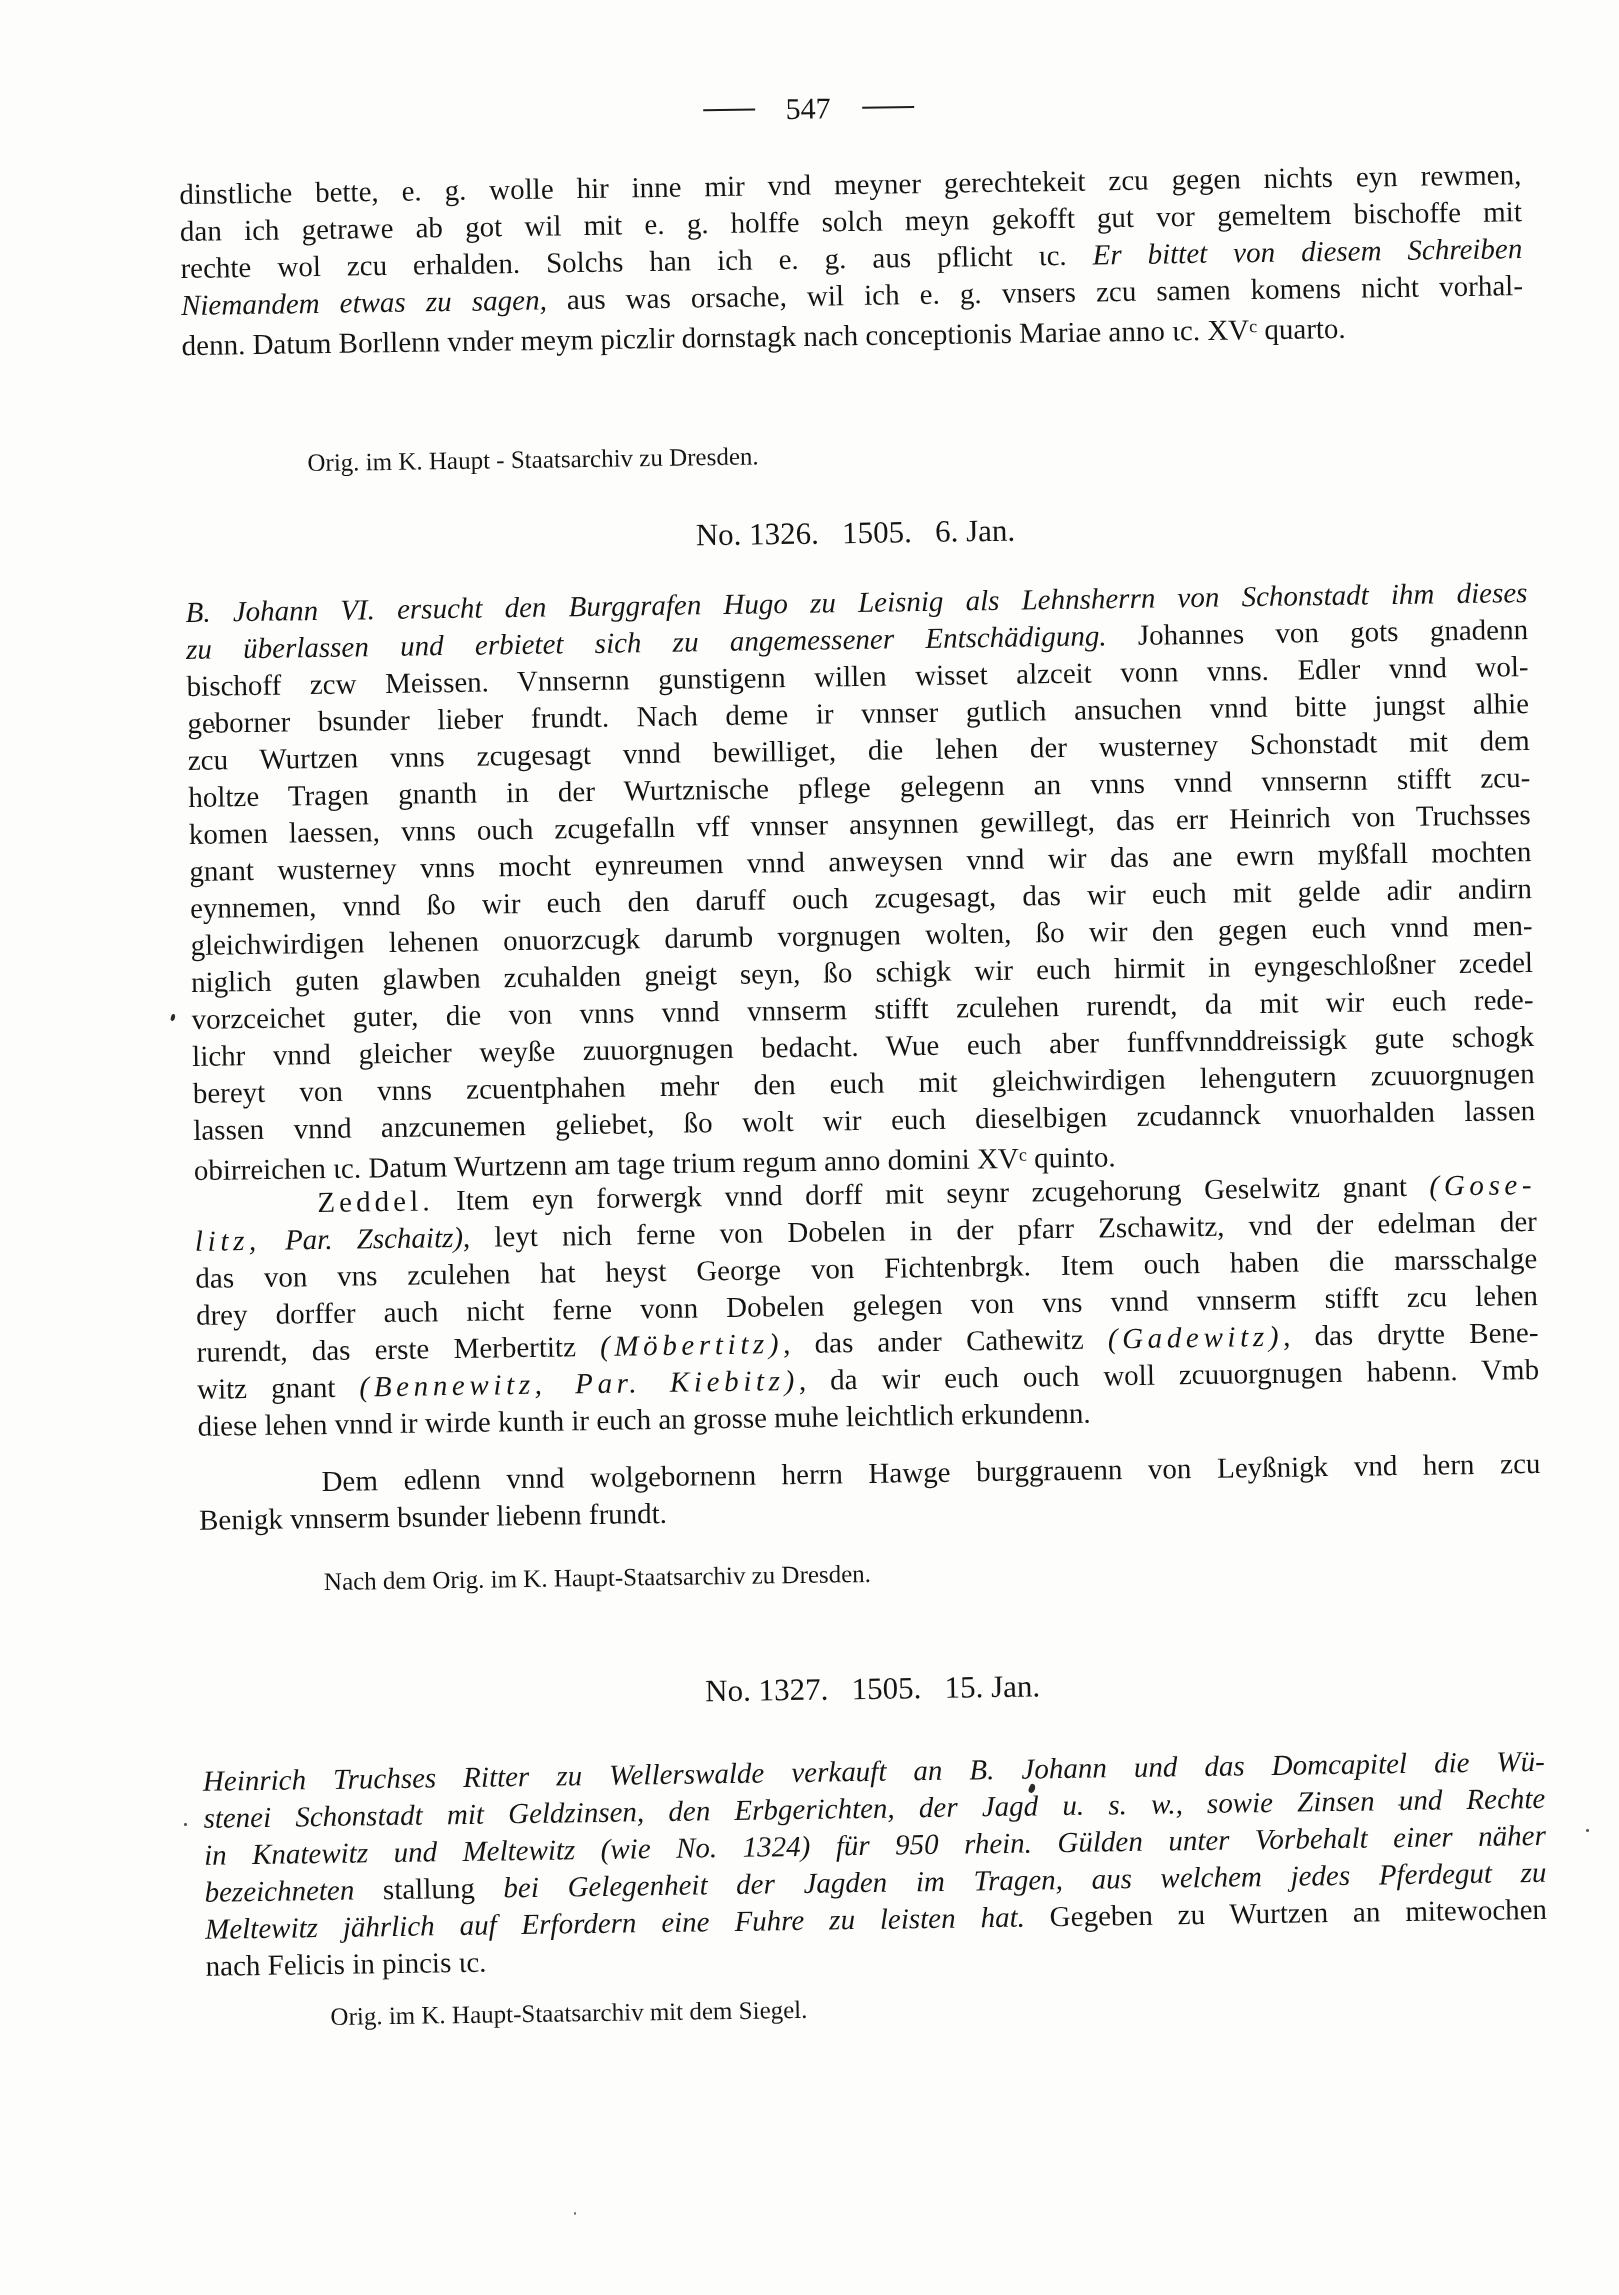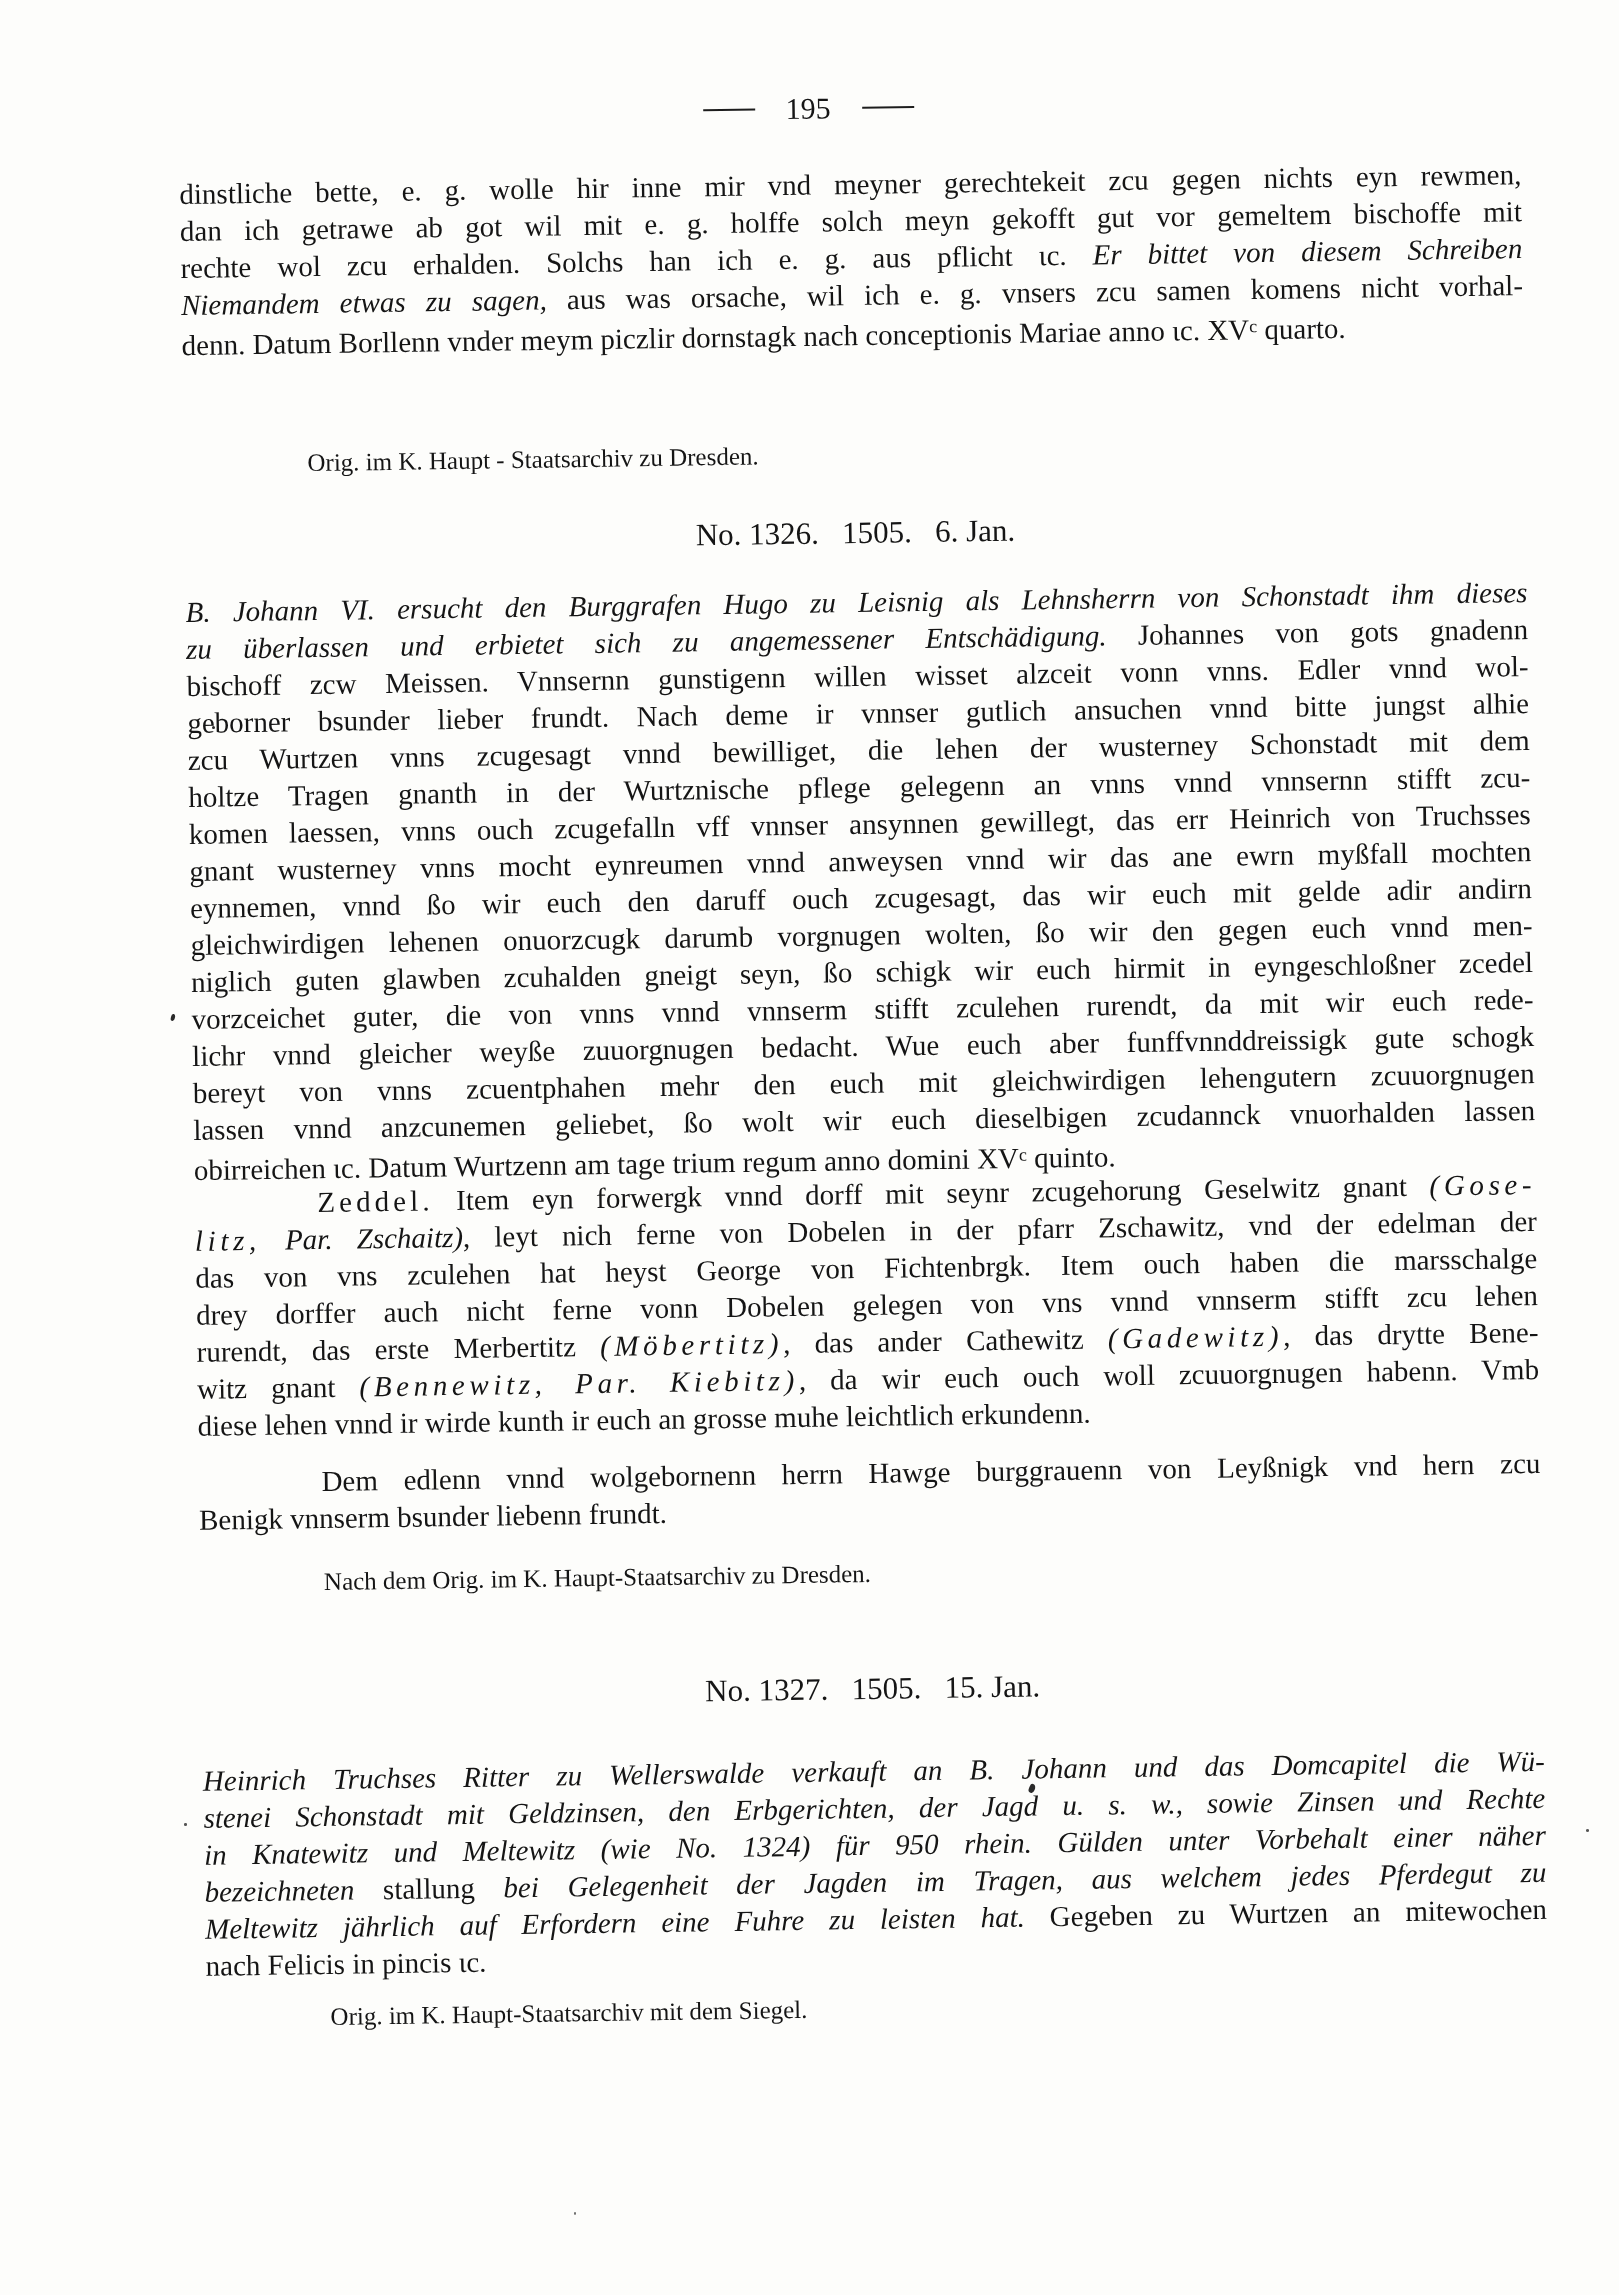--- a/index.html
+++ b/index.html
@@ -64,21 +64,21 @@
   .sp5{left:1586px;top:1829px;width:3.2px;height:2.7px;opacity:.8;}
   .sp6{left:574px;top:2212px;width:2.2px;height:3.2px;opacity:.7;}
   .sp7{left:1398px;top:1804px;width:2.7px;height:2.2px;opacity:.6;}
 </style>
 </head>
 <body>
 
 <div class="col">
   <div class="pagenum-row">
     <span class="rule"></span>
-    <span>195</span>
+    <span>547</span>
     <span class="rule"></span>
   </div>
 
 <div class="blk body b0">
       <div class="line j"><span class="s-r">dinstliche bette, e. g. wolle hir inne mir vnd meyner gerechtekeit zcu gegen nichts eyn rewmen,</span></div>
       <div class="line j"><span class="s-r">dan ich getrawe ab got wil mit e. g. holffe solch meyn gekofft gut vor gemeltem bischoffe mit</span></div>
       <div class="line j"><span class="s-r">rechte wol zcu erhalden. Solchs han ich e. g. aus pflicht ɩc. </span><span class="s-i">Er bittet von diesem Schreiben</span></div>
       <div class="line j"><span class="s-i">Niemandem etwas zu sagen,</span><span class="s-r"> aus was orsache, wil ich e. g. vnsers zcu samen komens nicht vorhal-</span></div>
       <div class="line"><span class="s-r">denn. Datum Borllenn vnder meym piczlir dornstagk nach conceptionis Mariae anno ɩc. XV</span><span class="s-sup">c</span><span class="s-r"> quarto.</span></div>
     </div>

